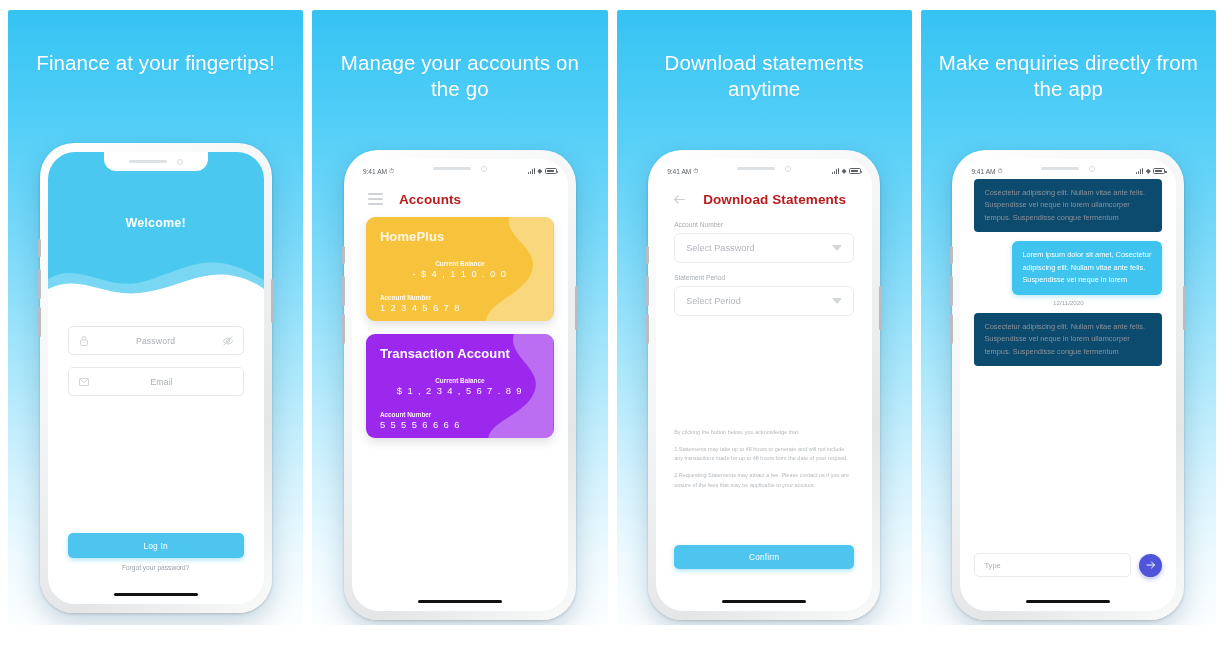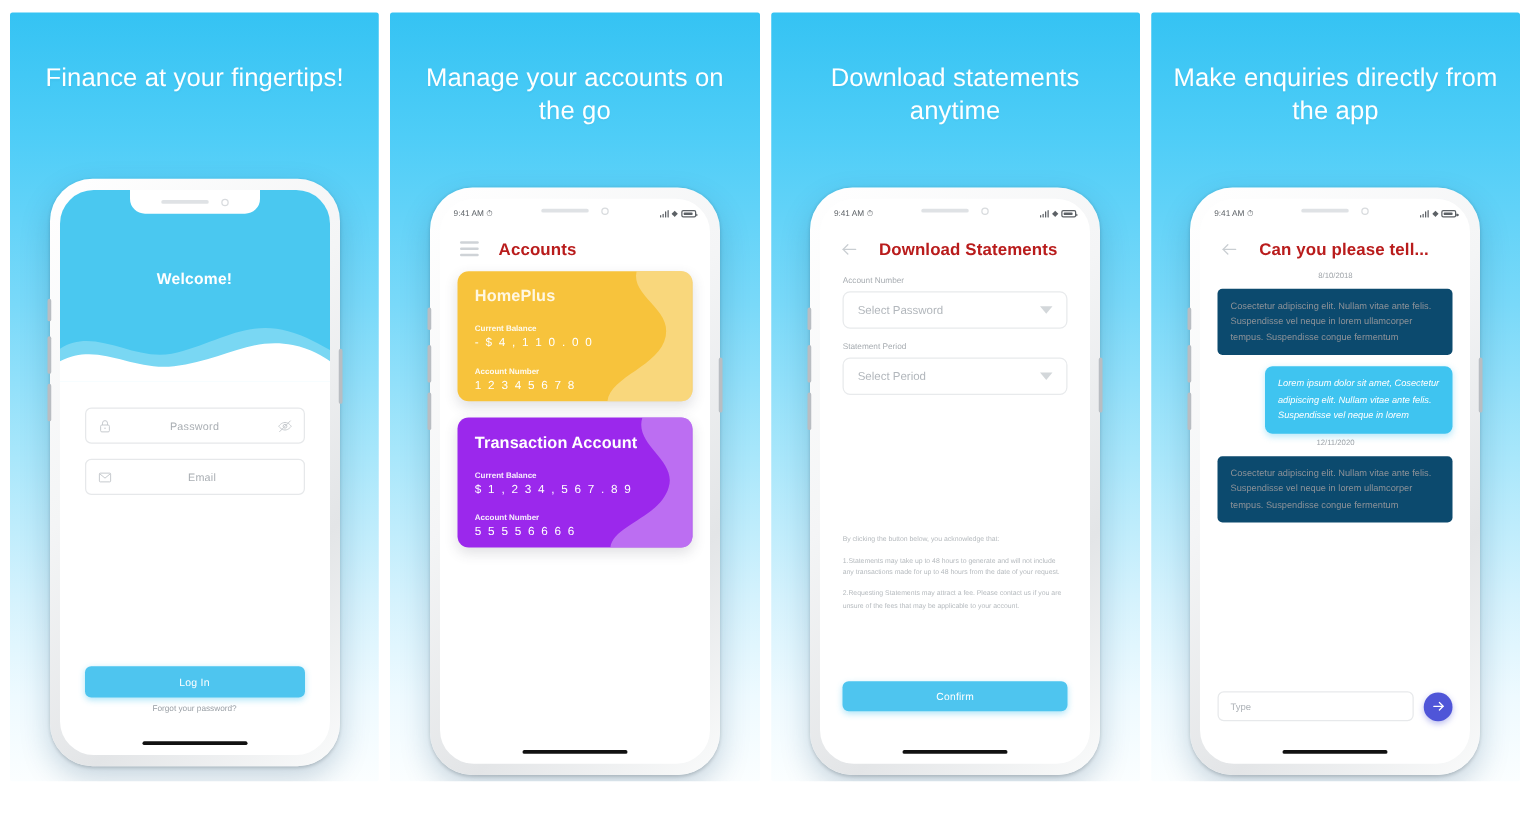--- a/index.html
+++ b/index.html
@@ -142,21 +142,21 @@
     margin-bottom: 13px; overflow: hidden; padding: 12px 14px;
     box-shadow: 0 4px 10px rgba(60,60,80,.16);
   }
   .acct-card.yellow { background: #f7c33c; }
   .acct-card.purple { background: #9b28ec; }
   .acct-card svg.decor { position: absolute; right: 0; top: 0; height: 100%; width: 62%; }
   .acct-card .cname { color: #fff; font-size: 13px; font-weight: 600; letter-spacing: .1px; position: relative; }
   .acct-card.yellow .cname { color: #fff7e2; }
   .acct-card .lbl { color: #ffffff; opacity: .92; font-size: 6.4px; font-weight: 700; position: relative; }
   .acct-card .val { color: #fff; font-size: 9.4px; letter-spacing: 1.4px; position: relative; margin-top: 1px; }
-  .acct-card .grp-bal { margin-top: 16px; }
+  .acct-card .grp-bal { margin-top: 16px; text-align: center; }
   .acct-card .grp-num { margin-top: 15px; }
 
   
   .form { padding: 10px 18px 0 18px; }
   .form .flabel { color: #a7acb1; font-size: 6.6px; margin-bottom: 5px; }
   .select {
     height: 30px; border: 1px solid #e8eaec; border-radius: 6px;
     display: flex; align-items: center; justify-content: space-between;
     padding: 0 11px; margin-bottom: 11px; background: #fff;
   }
@@ -169,21 +169,21 @@
     height: 24px; background: #4ec5ef; border-radius: 5px; color: #fff;
     font-size: 8.2px; display: flex; align-items: center; justify-content: center;
     box-shadow: 0 2px 5px rgba(78,197,239,.45); letter-spacing: .2px;
   }
 
   
   .chat { padding: 2px 14px 0 14px; }
   .chat .date { text-align: center; color: #9ea3a8; font-size: 6.2px; margin: 4px 0 7px 0; }
   .bubble { border-radius: 4px; padding: 8px 10px; font-size: 7.4px; line-height: 1.68; }
   .bubble.them { background: #0c4a6e; color: #8d9298; }
-  .bubble.me { background: #3fc4f0; color: #fff; margin-left: 38px; border-radius: 6px; box-shadow: 0 2px 5px rgba(63,196,240,.35); font-style: italic; }
+  .bubble.me { background: #3fc4f0; color: #fff; margin-left: 38px; border-radius: 6px; box-shadow: 0 2px 5px rgba(63,196,240,.35); }
   .composer {
     position: absolute; left: 14px; right: 14px; bottom: 34px;
     display: flex; align-items: center; gap: 8px;
   }
   .composer .tin {
     flex: 1; height: 24px; border: 1px solid #e7e9eb; border-radius: 5px;
     display: flex; align-items: center; padding: 0 9px; color: #aeb3b8; font-size: 7.6px;
   }
   .sendbtn {
     width: 23px; height: 23px; border-radius: 50%; background: #4f55d8;
@@ -416,27 +416,20 @@
                 <i></i>
                 <i></i>
                 <i></i>
                 <i></i>
               </span>
             <span>◆</span>
             <span class="batt"></span>
           </span>
         </div>
 
-        <div class="appbar">
-          <svg class="backarrow" viewBox="0 0 24 24" fill="none" stroke="currentColor" stroke-width="1.7" stroke-linecap="round" stroke-linejoin="round">
-            <path d="M20 12H4"></path>
-              <path d="M10 6l-6 6 6 6"></path>
-          </svg>
-          <div class="title">Can you please tell...</div>
-        </div>
 
         <div class="chat">
           <div class="date">8/10/2018</div>
           <div class="bubble them">Cosectetur adipiscing elit. Nullam vitae ante felis. Suspendisse vel neque in lorem ullamcorper tempus. Suspendisse congue fermentum</div>
           <div style="height:9px"></div>
           <div class="bubble me">Lorem ipsum dolor sit amet, Cosectetur adipiscing elit. Nullam vitae ante felis. Suspendisse vel neque in lorem</div>
           <div class="date">12/11/2020</div>
           <div class="bubble them">Cosectetur adipiscing elit. Nullam vitae ante felis. Suspendisse vel neque in lorem ullamcorper tempus. Suspendisse congue fermentum</div>
         </div>
 

